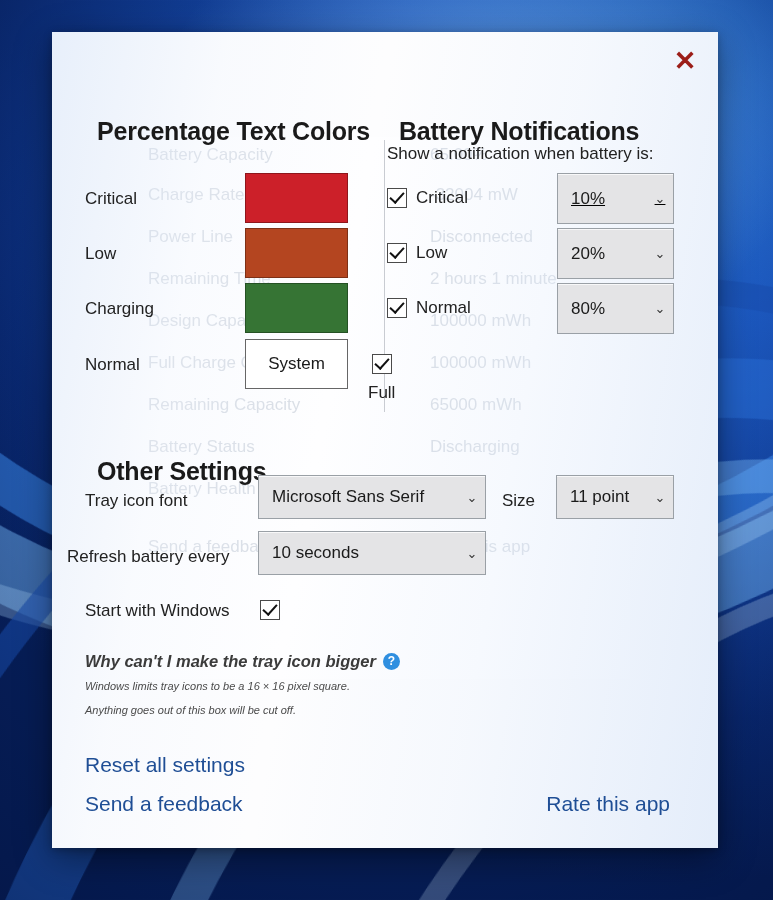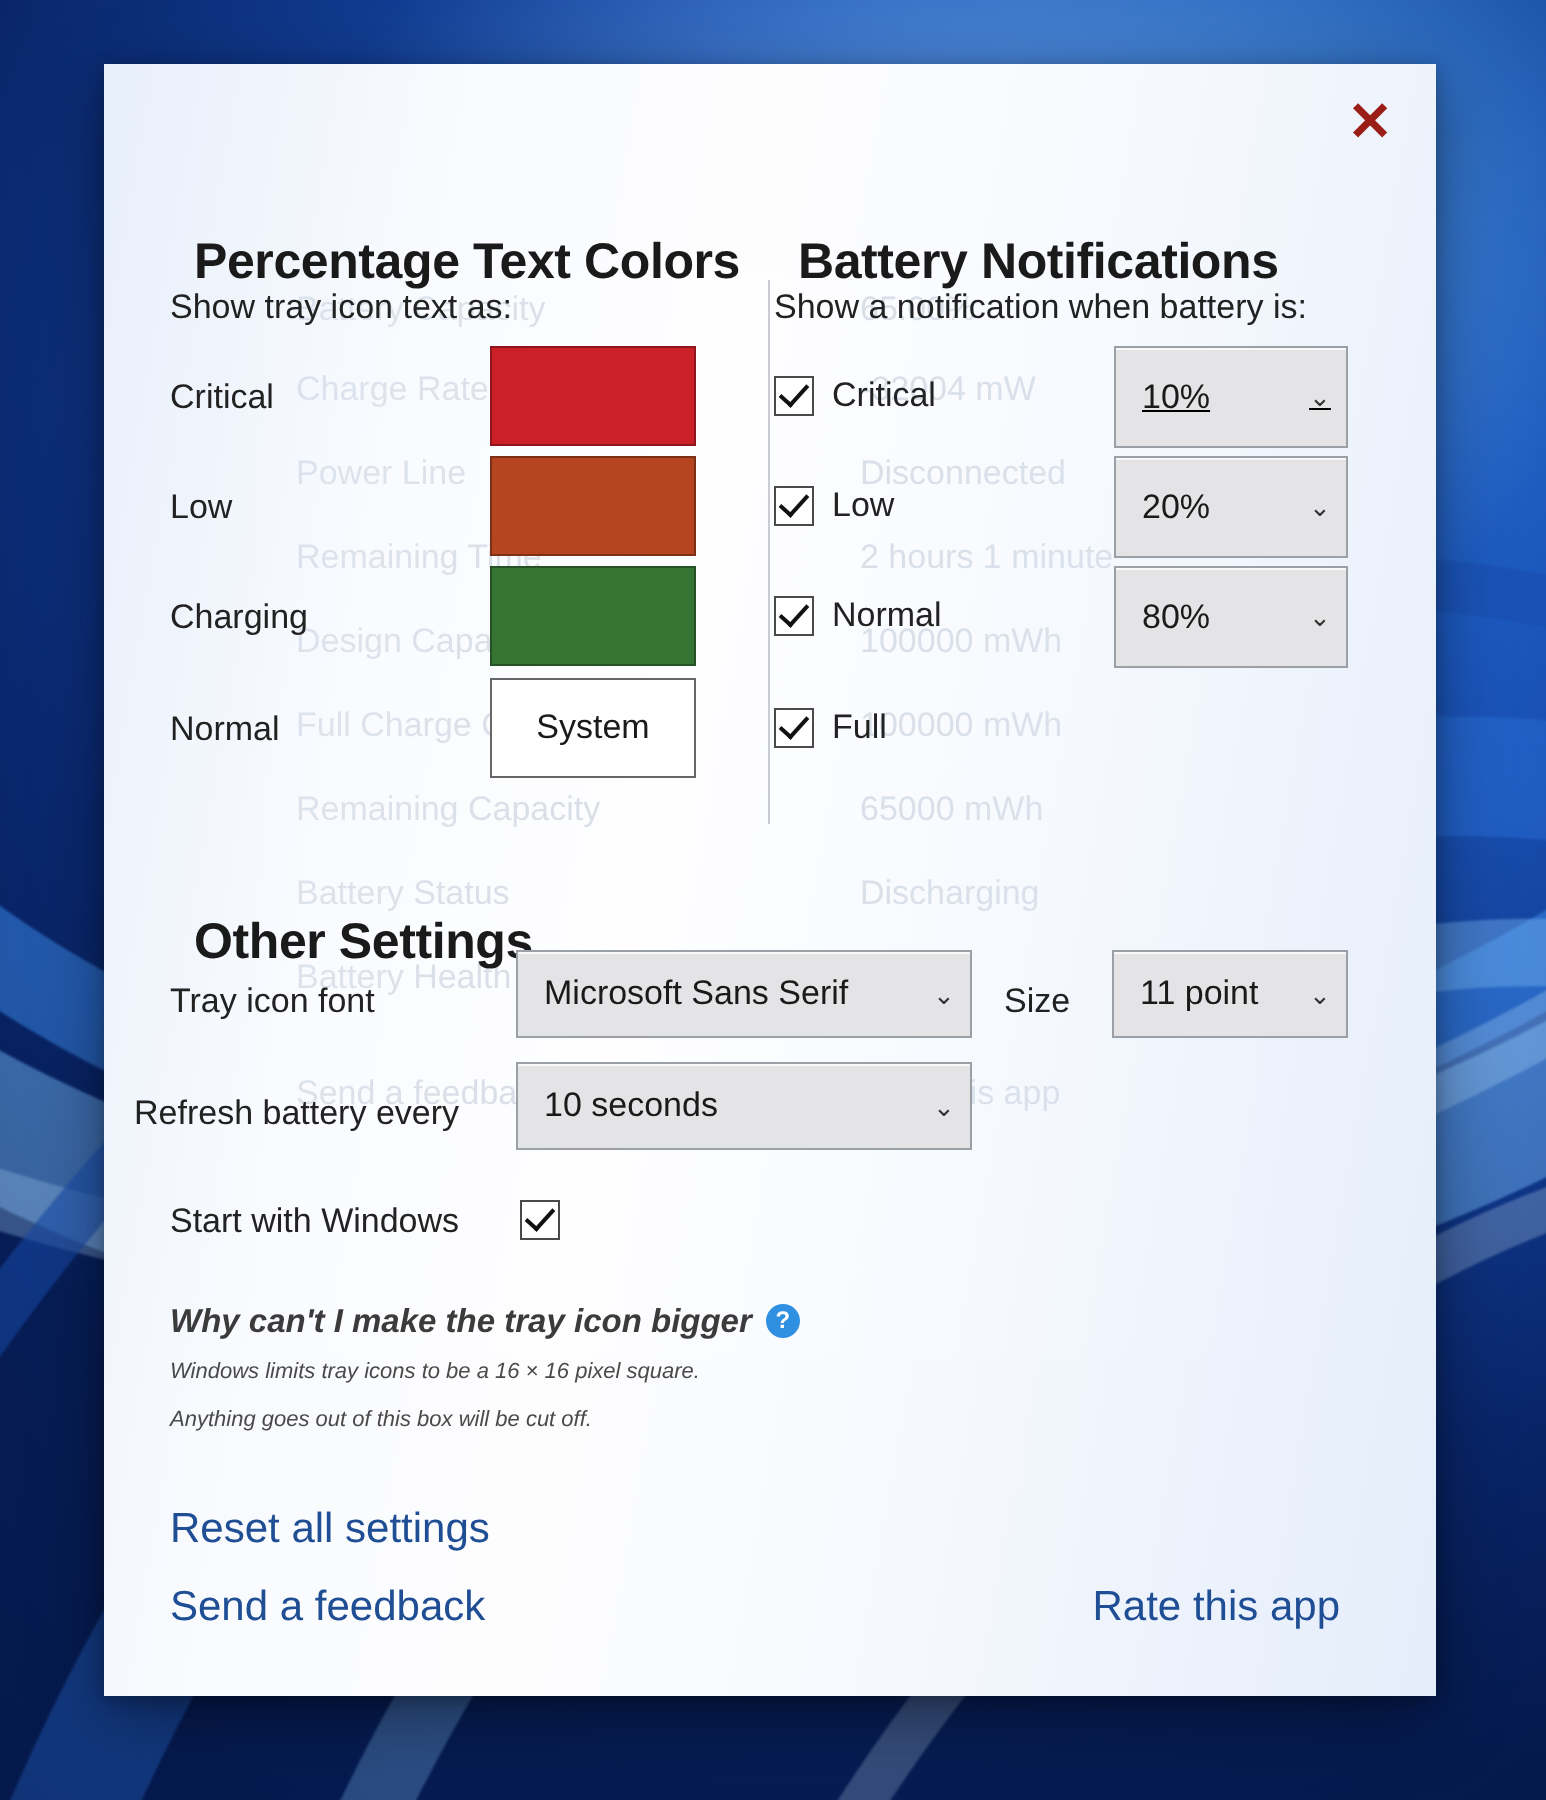--- a/index.html
+++ b/index.html
@@ -141,21 +141,20 @@
       <div class="grow" style="left: 18px; top: 400px;">Send a feedback</div>
       <div class="gval" style="left: 300px; top: 400px;">Rate this app</div>
     </div>
   <div id="dlg-tint"></div>
 
   <button id="close-btn">✕</button>
 
   <div class="content">
 
     <h2 class="sec" style="left:33px;top:73px;">Percentage Text Colors</h2>
-    <div class="lbl" style="left:33px;top:112px;">Show tray icon text as:</div>
 
     <div class="lbl" style="left:33px;top:157px;">Critical</div>
     <div class="swatch" style="top:141px;background:#cc2029;"></div>
 
     <div class="lbl" style="left:33px;top:212px;">Low</div>
     <div class="swatch" style="top:196px;background:#b44520;"></div>
 
     <div class="lbl" style="left:33px;top:267px;">Charging</div>
     <div class="swatch" style="top:251px;background:#367434;"></div>
 
@@ -187,21 +186,21 @@
 
     <div class="cbrow" style="left:335px;top:266px;">
       <span class="cbox on"></span>
       <span class="cbtxt">Normal</span>
     </div>
     <div class="ddl" style="left:505px;top:251px;width:115px;height:49px;">
       <span class="val">80%</span>
       <span class="chev">⌄</span>
     </div>
 
-    <div class="cbrow" style="left:335px;top:322px;">
+    <div class="cbrow" style="left:316px;top:322px;flex-direction:column;">
       <span class="cbox on"></span>
       <span class="cbtxt">Full</span>
     </div>
 
     <h2 class="sec" style="left:33px;top:413px;">Other Settings</h2>
 
     <div class="lbl" style="left:33px;top:459px;">Tray icon font</div>
     <div class="ddl font" style="left:206px;top:443px;width:226px;height:42px;">
       <span class="val">Microsoft Sans Serif</span>
       <span class="chev">⌄</span>

